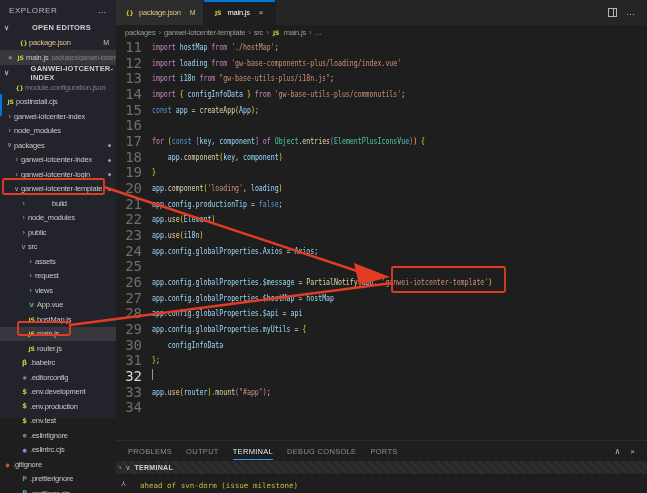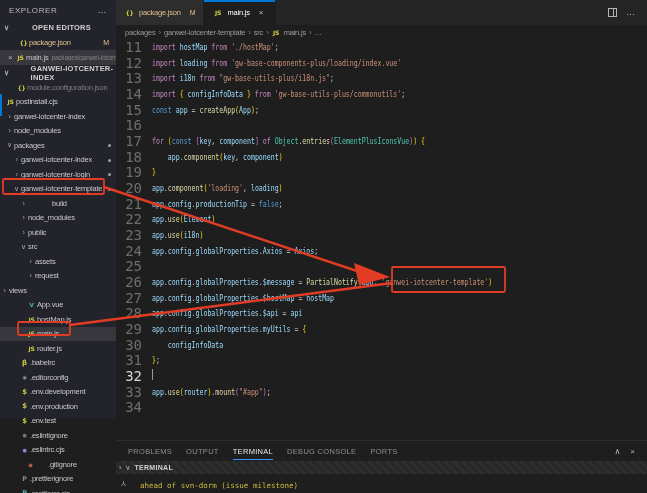--- a/index.html
+++ b/index.html
@@ -116,21 +116,21 @@
         <span class="fi ic-js">JS</span>
         <span class="oe-label">main.js</span>
         <span class="oe-desc">packages\ganwei-iotcenter-tem…</span>
       </div>
     </div>
   <div class="section-label">
     <span class="chv">∨</span>
     <span>GANWEI-IOTCENTER-INDEX</span>
   </div>
   <div id="tree">
-      <div class="tree-row dim" style="padding-left: 16px;">
+      <div class="tree-row dim" style="padding-left: 6px; margin-left: 8px;">
         <span class="fi ic-json">{}</span>
         <span class="t-label">module.configuration.json</span>
       </div>
       <div class="tree-row" style="padding-left: 5px;">
         <span class="fi ic-js">JS</span>
         <span class="t-label">postinstall.cjs</span>
       </div>
       <div class="tree-row" style="padding-left: 5px;">
         <span class="chevron">›</span>
         <span class="t-label">ganwei-iotcenter-index</span>
@@ -176,21 +176,21 @@
         <span class="t-label">src</span>
       </div>
       <div class="tree-row" style="padding-left: 12px; margin-left: 14px;">
         <span class="chevron">›</span>
         <span class="t-label">assets</span>
       </div>
       <div class="tree-row" style="padding-left: 26px;">
         <span class="chevron">›</span>
         <span class="t-label">request</span>
       </div>
-      <div class="tree-row" style="">
+      <div class="tree-row" style="padding-left: 26px;">
         <span class="chevron">›</span>
         <span class="t-label">views</span>
       </div>
       <div class="tree-row" style="padding-left: 26px;">
         <span class="fi ic-vue">V</span>
         <span class="t-label">App.vue</span>
       </div>
       <div class="tree-row" style="padding-left: 26px;">
         <span class="fi ic-js">JS</span>
         <span class="t-label">hostMap.js</span>
@@ -224,21 +224,21 @@
         <span class="t-label">.env.test</span>
       </div>
       <div class="tree-row" style="padding-left: 19px;">
         <span class="fi ic-eslintdim">●</span>
         <span class="t-label">.eslintignore</span>
       </div>
       <div class="tree-row" style="padding-left: 19px;">
         <span class="fi ic-eslint">●</span>
         <span class="t-label">.eslintrc.cjs</span>
       </div>
-      <div class="tree-row" style="padding-left: 25px; gap: 12px;">
+      <div class="tree-row" style="padding-left: 2px;">
         <span class="fi ic-git">◆</span>
         <span class="t-label">.gitignore</span>
       </div>
       <div class="tree-row" style="padding-left: 19px;">
         <span class="fi ic-prettier">P</span>
         <span class="t-label">.prettierignore</span>
       </div>
       <div class="tree-row" style="padding-left: 19px;">
         <span class="fi ic-prettier2">P</span>
         <span class="t-label">.prettierrc.cjs</span>

